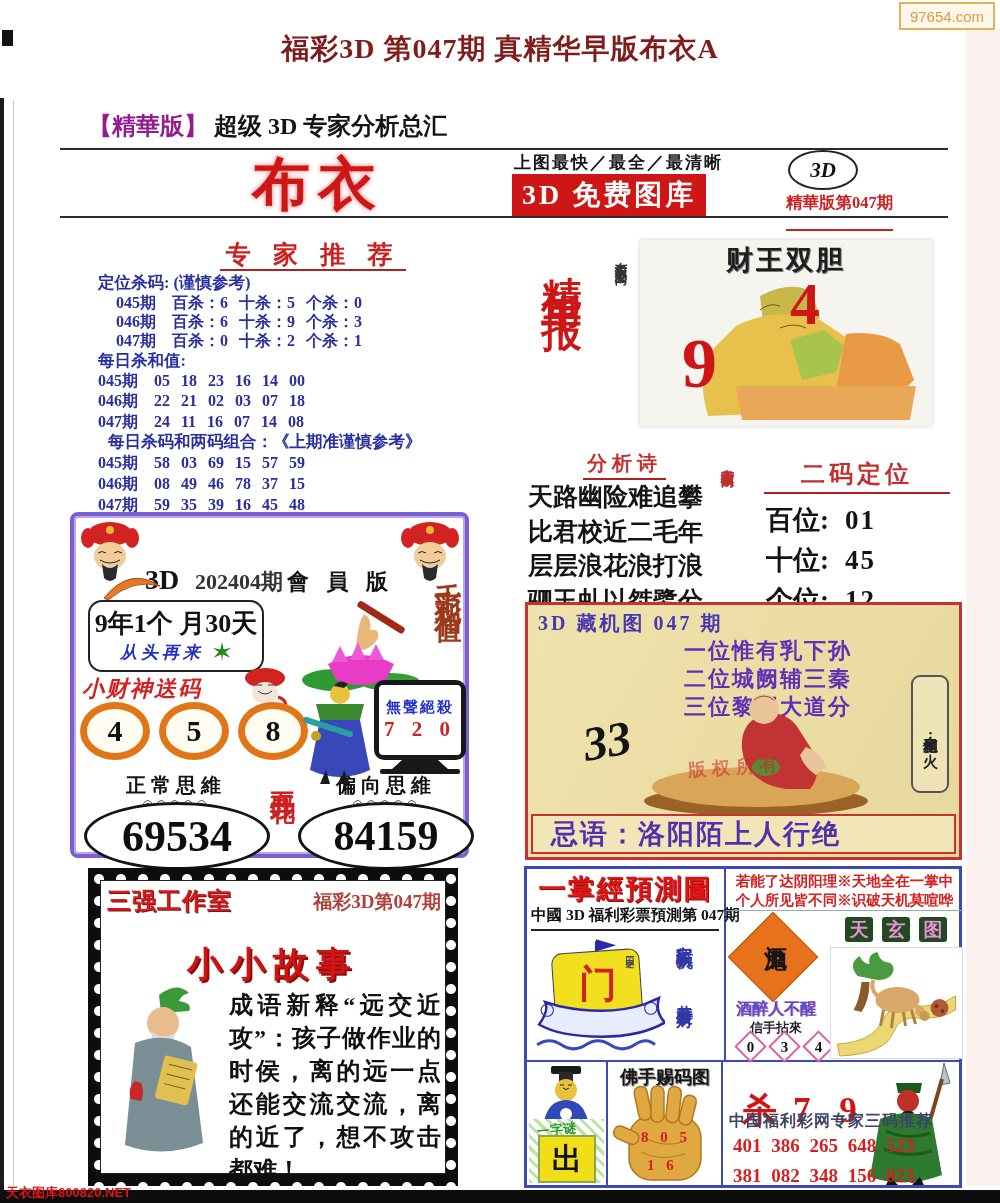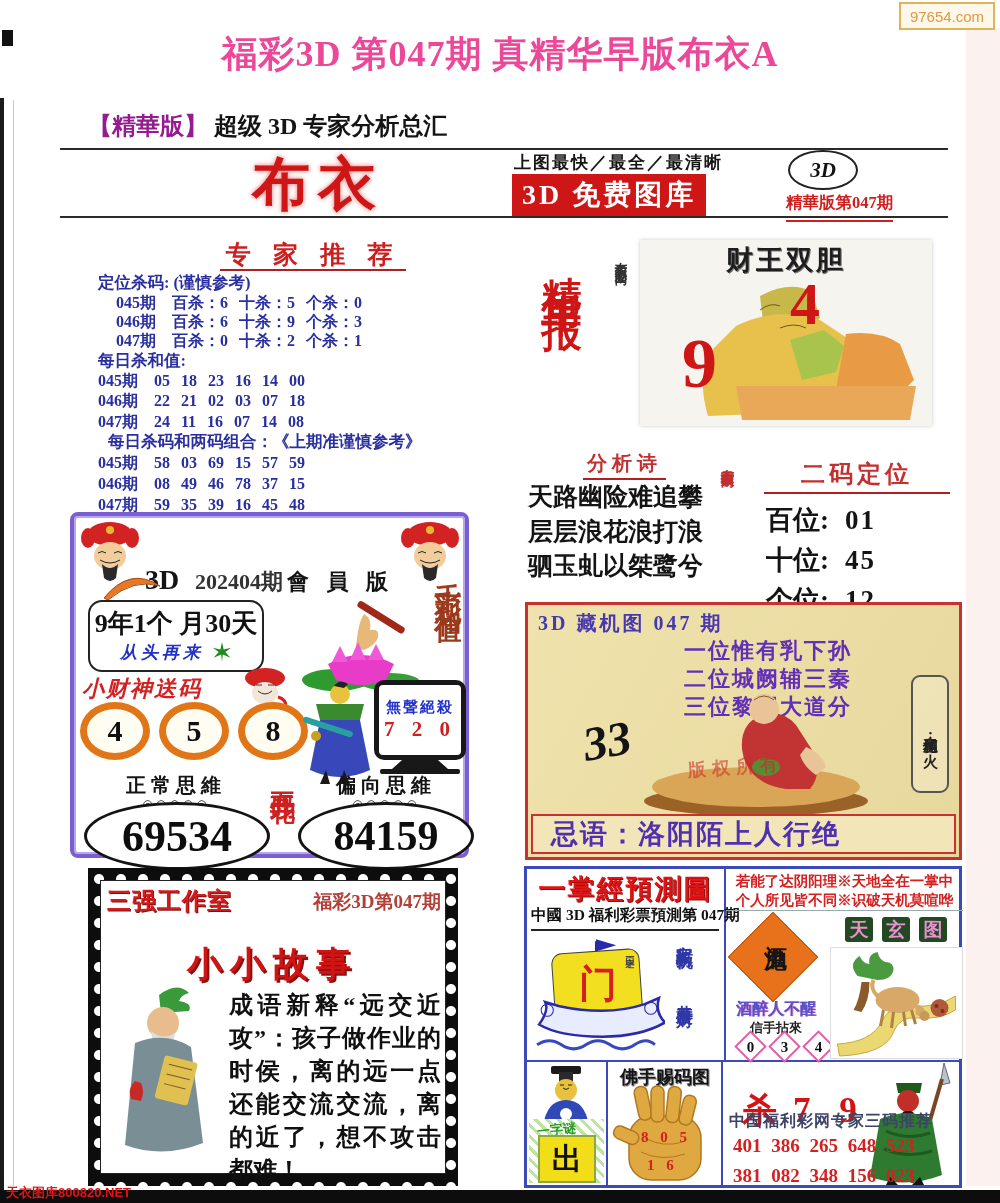--- a/index.html
+++ b/index.html
@@ -7,34 +7,34 @@
         font-family:"Liberation Serif","DejaVu Serif",serif;color:#111;}
   .abs{position:absolute;}
   .vtext{writing-mode:vertical-rl;text-orientation:upright;}
   
   .edge-strip{left:0;top:98px;width:4px;height:1092px;background:#1b1b1b;}
   .edge-line{left:13px;top:100px;width:1px;height:1086px;background:#c9c9c9;}
   .corner-mark{left:2px;top:30px;width:11px;height:16px;background:#111;}
   .right-tint{right:0;top:28px;width:34px;height:1158px;background:#fbf1ee;}
   .badge{right:5px;top:2px;width:92px;height:24px;background:#fdf8ea;border:2px solid #e0b25a;
          color:#e09940;font:15px "Liberation Sans",sans-serif;display:flex;align-items:center;justify-content:center;}
-  .page-title{left:0;top:30px;width:100%;text-align:center;color:#ec4899;font-size:36px;font-weight:bold;letter-spacing:1px;}
+  .page-title{left:0;top:30px;width:100%;text-align:center;color:#7f1d1d;font-size:28px;font-weight:bold;letter-spacing:1px;}
   .mast-line1{left:60px;top:110px;width:888px;border-bottom:2px solid #2a2a2a;padding:0 0 6px 28px;
               font-size:24px;font-weight:bold;box-sizing:border-box;}
   .mast-tag{color:#941b90;}
   .mast-rest{color:#141414;}
   .mast-underline2{left:60px;top:216px;width:888px;height:0;border-top:2px solid #2a2a2a;}
   .brand{left:252px;top:146px;font-size:58px;font-weight:900;color:#cf1616;letter-spacing:8px;
          text-shadow:0 0 5px rgba(207,22,22,.6);}
   .tagline{left:514px;top:151px;font-size:17px;font-weight:bold;color:#161616;letter-spacing:2px;}
   .brand-sub{left:512px;top:174px;background:#cf1616;color:#fff;font-size:28px;font-weight:900;
              padding:2px 10px;letter-spacing:3px;}
   .oval-logo{left:788px;top:150px;width:66px;height:36px;border:2.5px solid #222;border-radius:50%;
              display:flex;align-items:center;justify-content:center;font-size:21px;font-weight:bold;font-style:italic;}
-  .issue-lbl{left:786px;top:192px;font-size:16.5px;font-weight:bold;color:#cf2020;border-bottom:2.5px solid #cf2020;padding-bottom:6px;}
+  .issue-lbl{left:786px;top:192px;font-size:16.5px;font-weight:bold;color:#cf2020;border-bottom:2.5px solid #cf2020;padding-bottom:15px;}
   
   .expert{left:98px;top:238px;width:430px;color:#2a2f9f;font-weight:bold;}
   .exp-title{text-align:center;font-size:25px;margin-bottom:2px;}
   .exp-title span{color:#cc2020;border-bottom:2px solid #b02020;padding:0 6px 1px;letter-spacing:8px;}
   .exp-line{font-size:16px;line-height:19.2px;white-space:nowrap;}
   .exp-line .per{margin-right:16px;}
   .exp-line .num{word-spacing:7px;}
   .exp-hd{font-size:16.5px;line-height:20px;}
   
   .mr-title{left:541px;top:244px;font-size:40px;font-weight:900;color:#cf1616;letter-spacing:12px;line-height:1;}
@@ -231,20 +231,21 @@
       <path d="M120 34 q10 -8 20 -4 M140 52 q14 -6 26 0" stroke="#6a5a20" fill="none"></path>
     </svg>
     <div class="mr-pic-title">财王双胆</div>
     <div class="mr-d9">9</div>
     <div class="mr-d4">4</div>
   </div>
 
   <div class="abs poem">
     <div><span class="poem-title">分析诗</span></div>
     <div class="poem-line">天路幽险难追攀</div>
+    <div class="poem-line">比君校近二毛年</div>
     <div class="poem-line">层层浪花浪打浪</div>
     <div class="poem-line">驷玉虬以桀鹭兮</div>
   </div>
   <div class="abs vtext poem-mark">布衣天布衣天下网</div>
 
   <div class="abs twocode">
     <div class="tc-title">二码定位</div>
     <div class="tc-row">
       <span>百位:</span><span class="val">01</span></div>
     <div class="tc-row">

